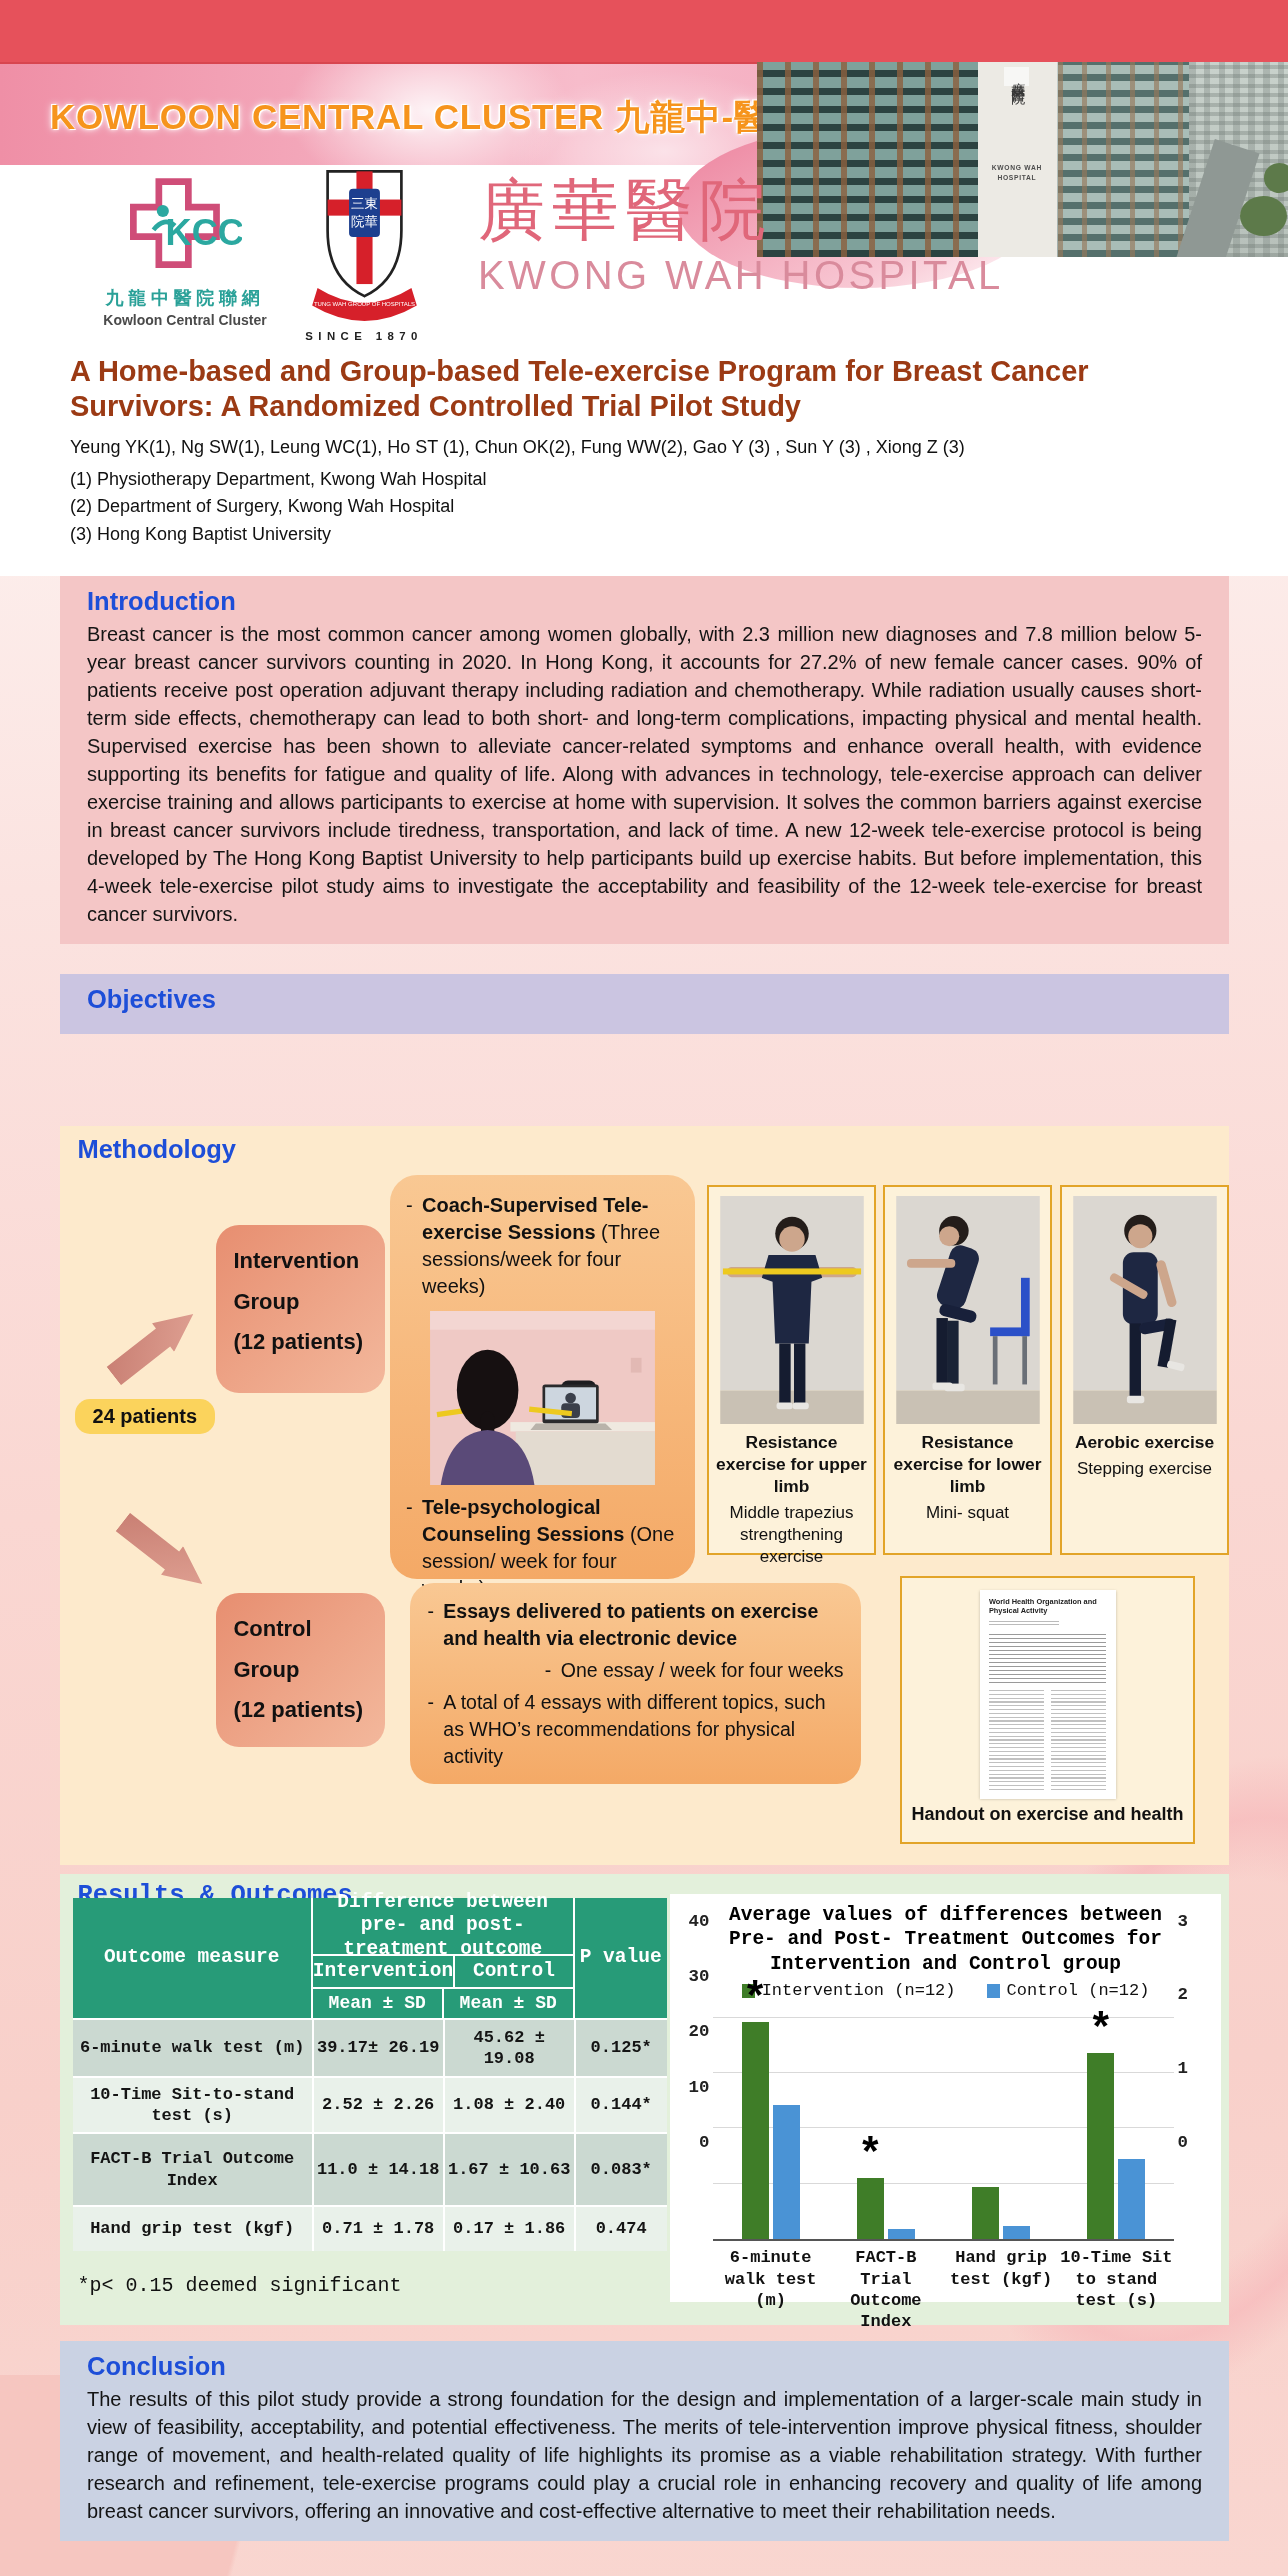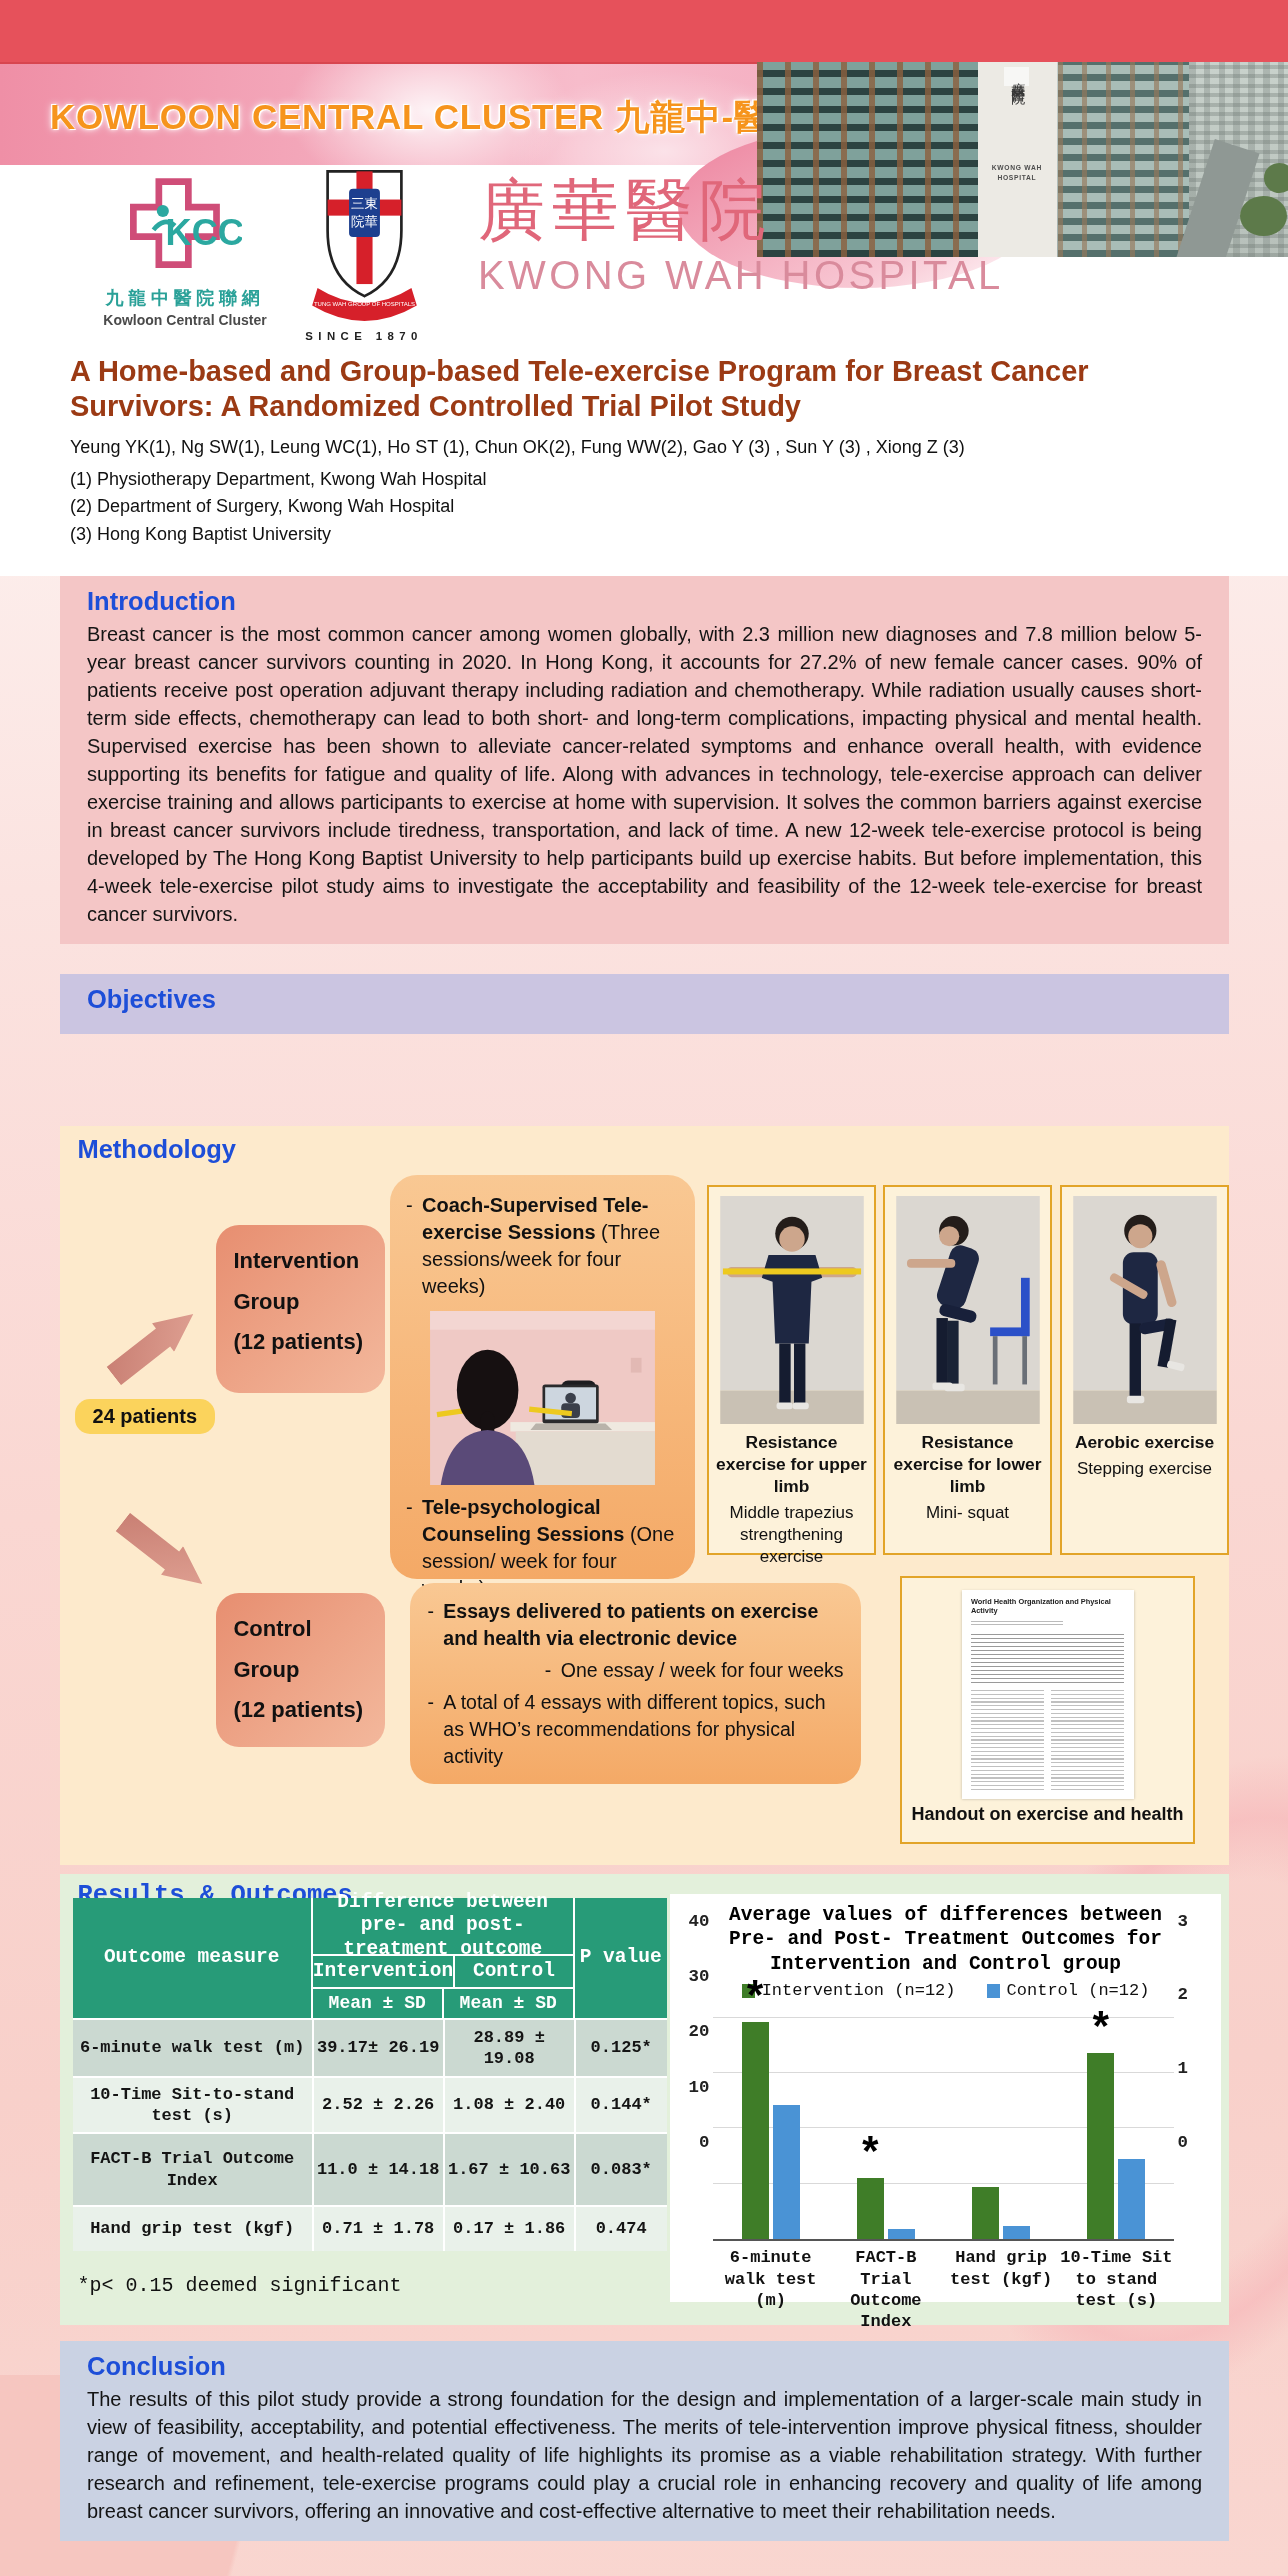--- a/index.html
+++ b/index.html
@@ -95,21 +95,21 @@
     background:linear-gradient(180deg,#f9c893,#f4a966);border-radius:24px;padding:14.8px 17.4px;}
   .essaybox .mbullet{font-size:19.5px;line-height:1.38;margin-bottom:5.4px;}
   .excard{position:absolute;top:59px;width:169px;height:370px;box-sizing:border-box;background:#fdf2da;
     border:2px solid #e2a428;text-align:center;}
   .card1{left:647px;} .card2{left:823px;} .card3{left:1000px;}
   .excard svg{display:block;margin:9.4px auto 8px;}
   .excard .t{font-size:17.4px;font-weight:800;line-height:1.25;padding:0 5.4px;}
   .excard .s{font-size:17px;line-height:1.3;margin-top:4px;padding:0 6.7px;}
   .handbox{position:absolute;left:840px;top:450px;width:295px;height:268px;box-sizing:border-box;
     background:#fdf2da;border:2px solid #e2a428;text-align:center;}
-  .handpage{width:172px;height:209px;margin:12px auto 5.4px;background:#fff;box-shadow:0 0.7px 2.7px rgba(0,0,0,.25);
+  .handpage{width:136px;height:209px;margin:12px auto 5.4px;background:#fff;box-shadow:0 0.7px 2.7px rgba(0,0,0,.25);
     padding:8px 9.4px;box-sizing:border-box;text-align:left;}
   .handtitle{font-size:7.4px;font-weight:800;color:#222;line-height:1.2;}
   .handmeta{margin-top:2.7px;height:6.7px;background:repeating-linear-gradient(0deg,#bbb 0 1px,transparent 1px 3.4px);width:60%;}
   .handabs{margin-top:5.4px;height:52px;background:repeating-linear-gradient(0deg,#9a9a9a 0 1.3px,transparent 1.3px 4px);}
   .handcols{display:flex;gap:6.7px;margin-top:6.7px;}
   .handcols div{flex:1;height:101px;background:repeating-linear-gradient(0deg,#c0c0c0 0 1.2px,transparent 1.2px 3.8px);}
   .handcap{font-size:18px;font-weight:800;}
   
   .rtable{position:absolute;left:12.7px;top:24px;width:594px;display:flex;flex-direction:column;gap:2px;background:#fff;}
   .hrow{display:flex;gap:2px;}
@@ -376,21 +376,21 @@
           <div class="hsubrow hsubrow2">
             <div class="hc">Mean ± SD</div>
             <div class="hc">Mean ± SD</div>
           </div>
         </div>
         <div class="hc hcp">P value</div>
       </div>
       <div class="drow r0">
         <div class="dc dl">6-minute walk test (m)</div>
         <div class="dc dv1">39.17± 26.19</div>
-        <div class="dc dv2">28.89 ± 19.08</div>
+        <div class="dc dv2">45.62 ± 19.08</div>
         <div class="dc dp">0.125*</div>
       </div>
       <div class="drow r1">
         <div class="dc dl">10-Time Sit-to-stand test (s)</div>
         <div class="dc dv1">2.52 ± 2.26</div>
         <div class="dc dv2">1.08 ± 2.40</div>
         <div class="dc dp">0.144*</div>
       </div>
       <div class="drow r2">
         <div class="dc dl">FACT-B Trial Outcome Index</div>

